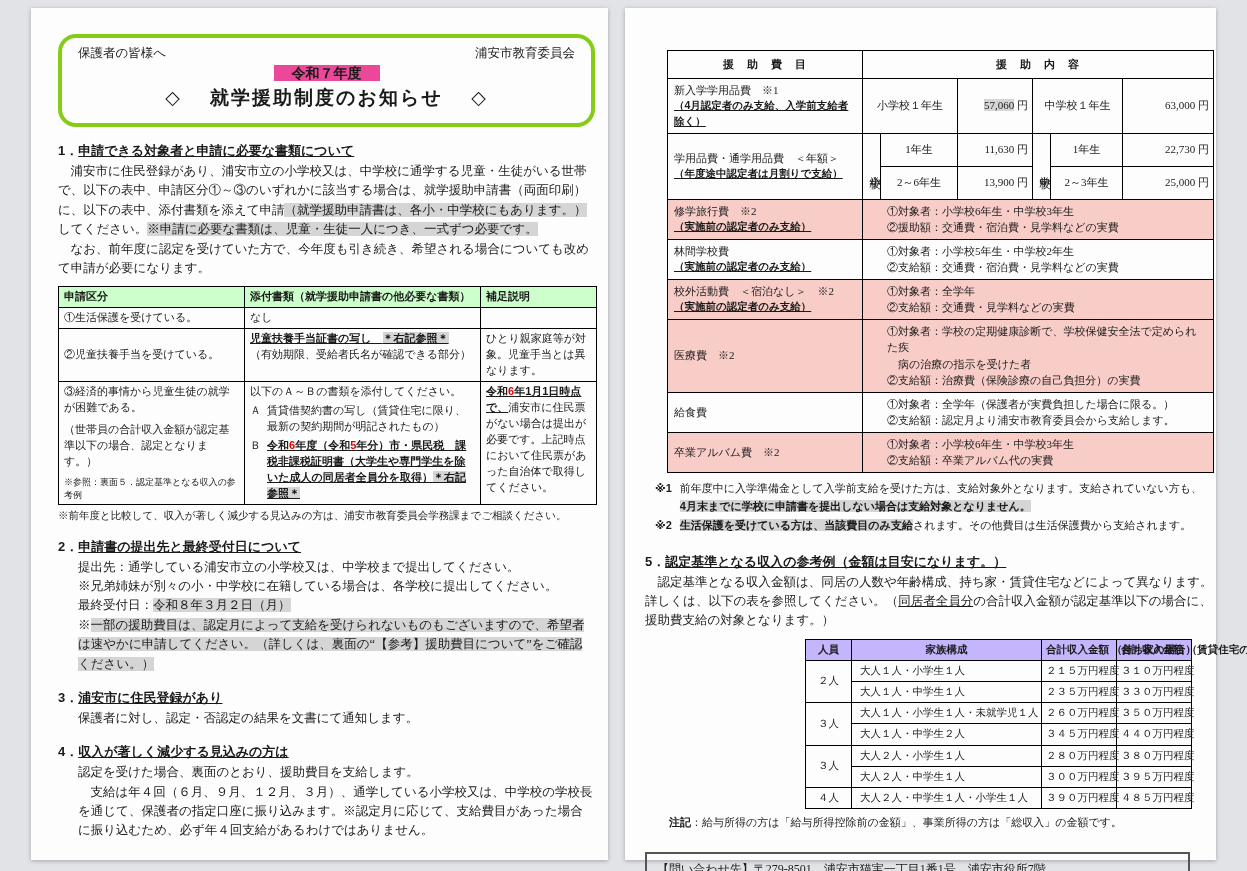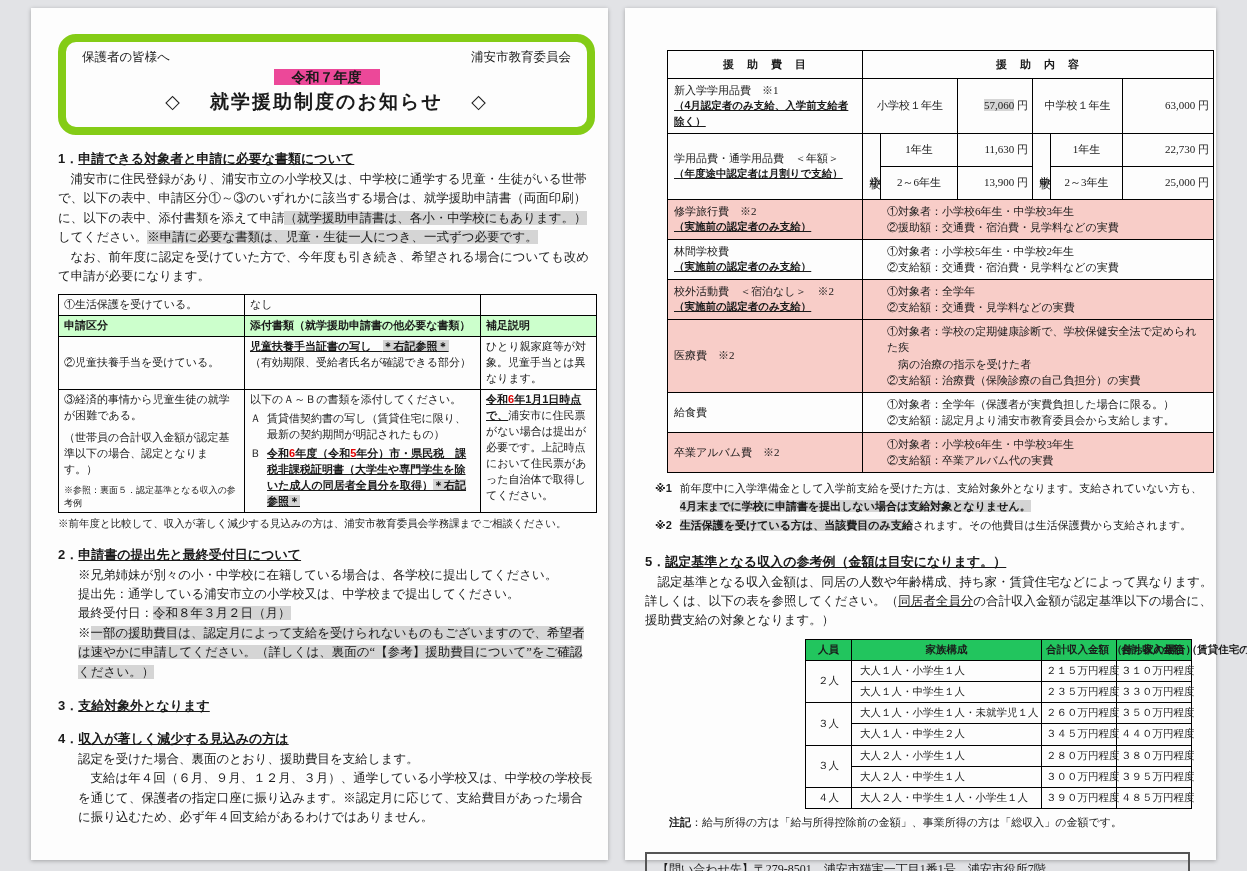--- a/index.html
+++ b/index.html
@@ -15,21 +15,21 @@
   .page-right{left:625px;width:591px;}
   .content-l{padding:26px 13px 0 27px;}
   .content-r{padding:36px 3px 0 20px;}
   .gothic{font-family:"Liberation Sans","DejaVu Sans",sans-serif;}
   .hl{background:#d5d5d5;}
   .red{color:#e30000;}
   .u{text-decoration:underline;}
   .bu{font-family:"Liberation Sans","DejaVu Sans",sans-serif;font-weight:bold;text-decoration:underline;}
   .prewrap{white-space:pre-line;}
   
-  .hdr-box{border:8px solid #84cc16;border-radius:18px;padding:7px 16px 12px;}
+  .hdr-box{border:4px solid #84cc16;border-radius:18px;padding:7px 16px 12px;}
   .hdr-top{display:flex;justify-content:space-between;font-size:12.5px;}
   .hdr-year{text-align:center;margin-top:3px;font-size:14px;font-weight:bold;}
   .hdr-year span{background:#ec4899;padding:0 18px;text-align:right;}
   .hdr-title{text-align:center;font-size:19px;font-weight:bold;letter-spacing:2px;margin-top:2px;}
   .intro{font-size:12.5px;line-height:1.55;margin-top:12px;}
   .sec{margin-top:15px;}
   .sec-title{font-size:13px;font-weight:bold;font-family:"Liberation Sans","DejaVu Sans",sans-serif;}
   .sec-title .t{text-decoration:underline;}
   .sec-body{font-size:12.5px;line-height:1.55;margin-top:2px;}
   .ind{padding-left:20px;}
@@ -52,21 +52,21 @@
   .aid .c{text-align:center;}
   .aid .amt{text-align:right;white-space:nowrap;padding-right:4px;}
   .aid .desc{text-align:left;vertical-align:middle;padding-left:24px;}
   .vert{writing-mode:vertical-rl;text-orientation:upright;margin:0 auto;letter-spacing:1px;line-height:1;}
   .notes{font-size:11px;line-height:1.7;margin:6px 0 0 10px;}
   .notes .row{display:flex;gap:8px;}
   .notes .lbl{flex:0 0 auto;font-weight:bold;font-family:"Liberation Sans","DejaVu Sans",sans-serif;}
   .nhl{background:#d5d5d5;font-weight:bold;font-family:"Liberation Sans","DejaVu Sans",sans-serif;}
   .inc{table-layout:fixed;width:386px;margin:8px 0 0 160px;font-size:10.5px;line-height:1.35;}
   .inc th,.inc td{border:1px solid #000;padding:3px 4px;text-align:center;white-space:nowrap;}
-  .inc th{background:#22c55e;font-weight:bold;}
+  .inc th{background:#c4b5fd;font-weight:bold;}
   .inc td.fam{text-align:left;padding-left:8px;}
   .inc-note{font-size:11px;margin:6px 0 0 24px;}
   .inc-note .lbl{font-weight:bold;font-family:"Liberation Sans","DejaVu Sans",sans-serif;}
   .contact{border:2px solid #555;margin-top:22px;width:521px;padding:6px 10px 8px;font-size:12px;line-height:1.6;}
 </style>
 </head>
 <body>
 
 <div class="page page-left">
   <div class="content-l">
@@ -88,28 +88,28 @@
     </div>
 
     <table class="t1">
       <colgroup>
           <col style="width:186px">
           <col style="width:236px">
           <col style="width:116px">
         </colgroup>
       <tbody>
           <tr>
+        <th>申請区分</th>
+        <th>添付書類（就学援助申請書の他必要な書類）</th>
+        <th>補足説明</th>
+      </tr>
+      <tr>
         <td>①生活保護を受けている。</td>
         <td>なし</td>
         <td></td>
-      </tr>
-      <tr>
-        <th>申請区分</th>
-        <th>添付書類（就学援助申請書の他必要な書類）</th>
-        <th>補足説明</th>
       </tr>
       <tr>
         <td style="vertical-align:middle">②児童扶養手当を受けている。</td>
         <td>
           <span class="bu">児童扶養手当証書の写し　</span><span class="bu hl">＊右記参照＊</span><br>
           <span>（有効期限、受給者氏名が確認できる部分）</span>
         </td>
         <td>ひとり親家庭等が対象。児童手当とは異なります。</td>
       </tr>
       <tr>
@@ -133,29 +133,30 @@
           <span class="bu"><span>令和</span><span class="red">6</span><span>年1月1日時点で、</span></span><span>浦安市に住民票がない場合は提出が必要です。上記時点において住民票があった自治体で取得してください。</span>
         </td>
       </tr>
     </tbody>
       </table>
     <div class="tbl-note">※前年度と比較して、収入が著しく減少する見込みの方は、浦安市教育委員会学務課までご相談ください。</div>
 
     <div class="sec">
       <div class="sec-title"><span>2．</span><span class="t">申請書の提出先と最終受付日について</span></div>
       <div class="sec-body ind">
+        <div>提出先：通学している浦安市立の小学校又は、中学校まで提出してください。</div>
         <div>※兄弟姉妹が別々の小・中学校に在籍している場合は、各学校に提出してください。</div>
-        <div>提出先：通学している浦安市立の小学校又は、中学校まで提出してください。</div>
         <div><span>最終受付日：</span><span class="hl">令和８年３月２日（月）</span></div>
         <div><span>※</span><span class="hl">一部の援助費目は、認定月によって支給を受けられないものもございますので、希望者は速やかに申請してください。（詳しくは、裏面の“【参考】援助費目について”をご確認ください。）</span></div>
       </div>
     </div>
 
     <div class="sec">
-      <div class="sec-title"><span>3．</span><span class="t">支給対象外となります</span></div>
+      <div class="sec-title"><span>3．</span><span class="t">浦安市に住民登録があり</span></div>
+      <div class="sec-body ind">保護者に対し、認定・否認定の結果を文書にて通知します。</div>
     </div>
 
     <div class="sec">
       <div class="sec-title"><span>4．</span><span class="t">収入が著しく減少する見込みの方は</span></div>
       <div class="sec-body ind">
         <div>認定を受けた場合、裏面のとおり、援助費目を支給します。</div>
         <div>　支給は年４回（６月、９月、１２月、３月）、通学している小学校又は、中学校の学校長を通じて、保護者の指定口座に振り込みます。※認定月に応じて、支給費目があった場合に振り込むため、必ず年４回支給があるわけではありません。</div>
       </div>
     </div>
 

